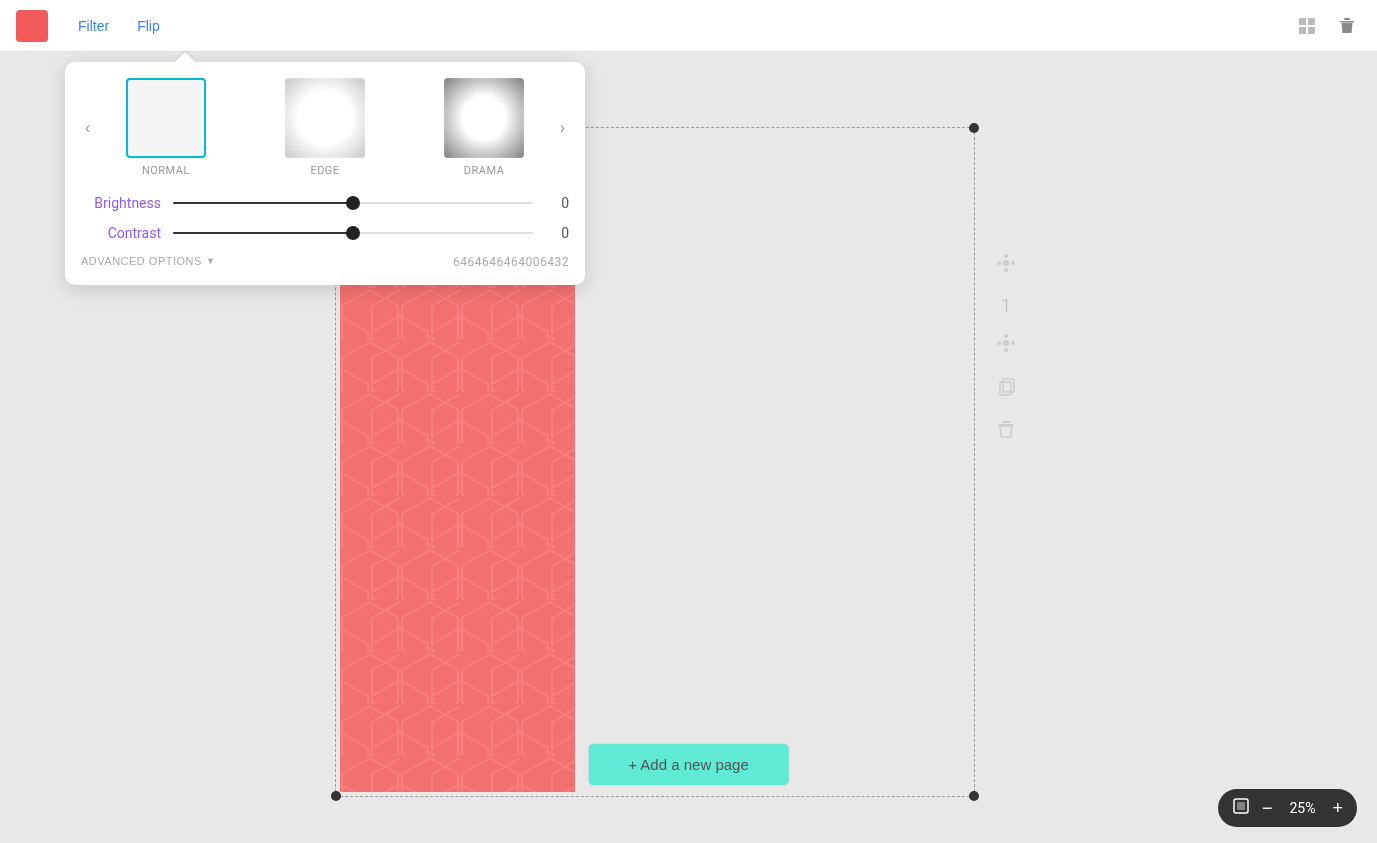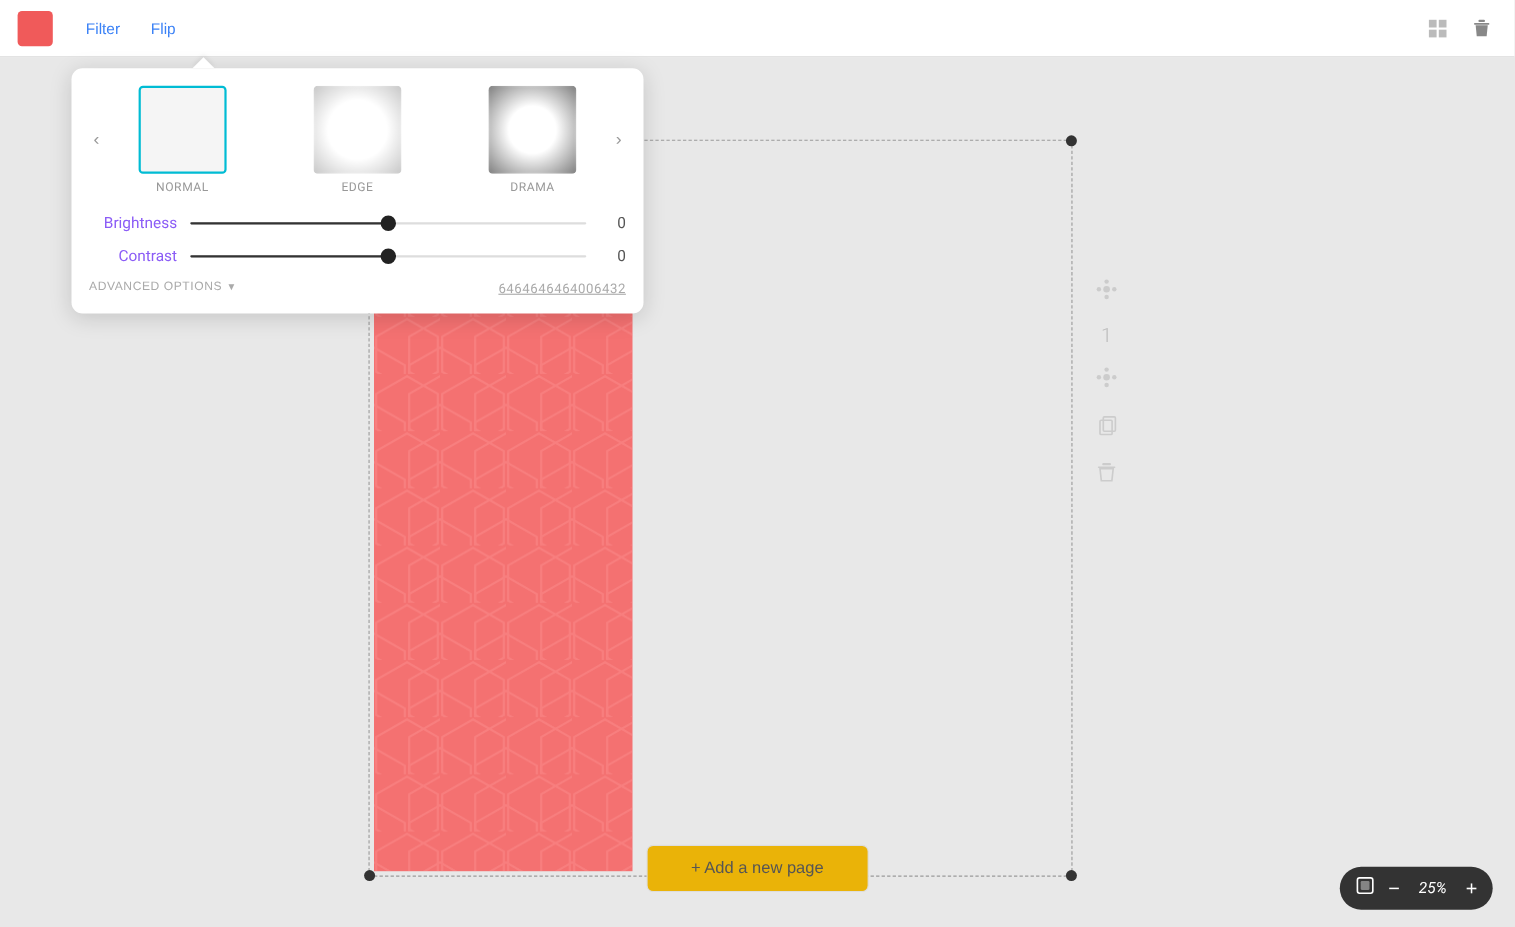--- a/index.html
+++ b/index.html
@@ -122,24 +122,24 @@
     }
     .page-number {
       font-size: 18px;
       color: #bbb;
       font-weight: 300;
     }
 
     
     .add-page-btn {
       position: absolute;
-      bottom: 32px;
+      bottom: 57px;
       left: 50%;
       transform: translateX(-50%);
-      background: #eab308;
+      background: #5eead4;
       border: 1px solid #ddd;
       border-radius: 6px;
       padding: 12px 40px;
       font-size: 15px;
       color: #555;
       cursor: pointer;
       white-space: nowrap;
     }
 
     
@@ -161,21 +161,20 @@
       color: #fff;
       font-size: 18px;
       cursor: pointer;
       line-height: 1;
     }
     .zoom-level {
       font-size: 14px;
       color: #fff;
       min-width: 36px;
       text-align: center;
-      font-style: italic;
     }
     .zoom-screen-icon {
       background: transparent;
       border: none;
       color: #fff;
       font-size: 16px;
       cursor: pointer;
     }
 
     
@@ -324,21 +323,20 @@
       align-items: center;
       gap: 4px;
     }
     .advanced-options-btn .arrow {
       font-size: 9px;
     }
     .filter-code {
       font-size: 12px;
       color: #aaa;
       letter-spacing: 0.5px;
-      text-decoration: underline;
     }
 
     
     .hex-svg {
       position: absolute;
       top: 0; left: 0;
       width: 100%;
       height: 100%;
       opacity: 0.35;
     }

